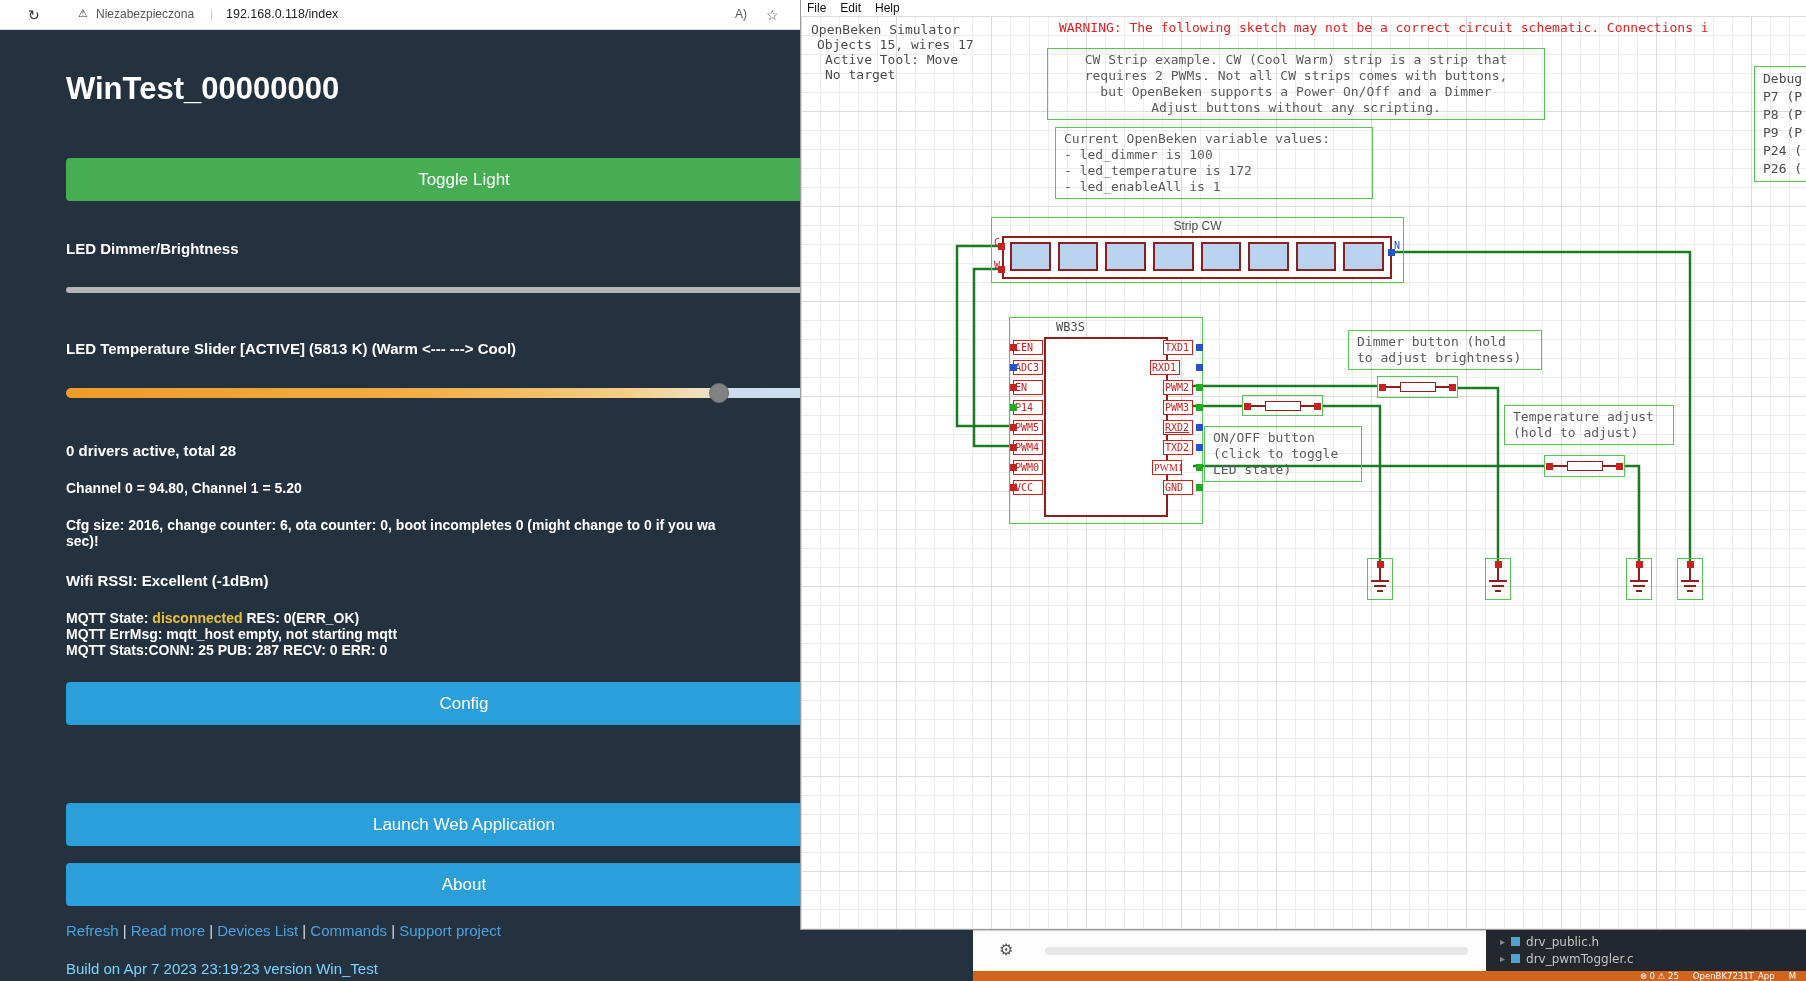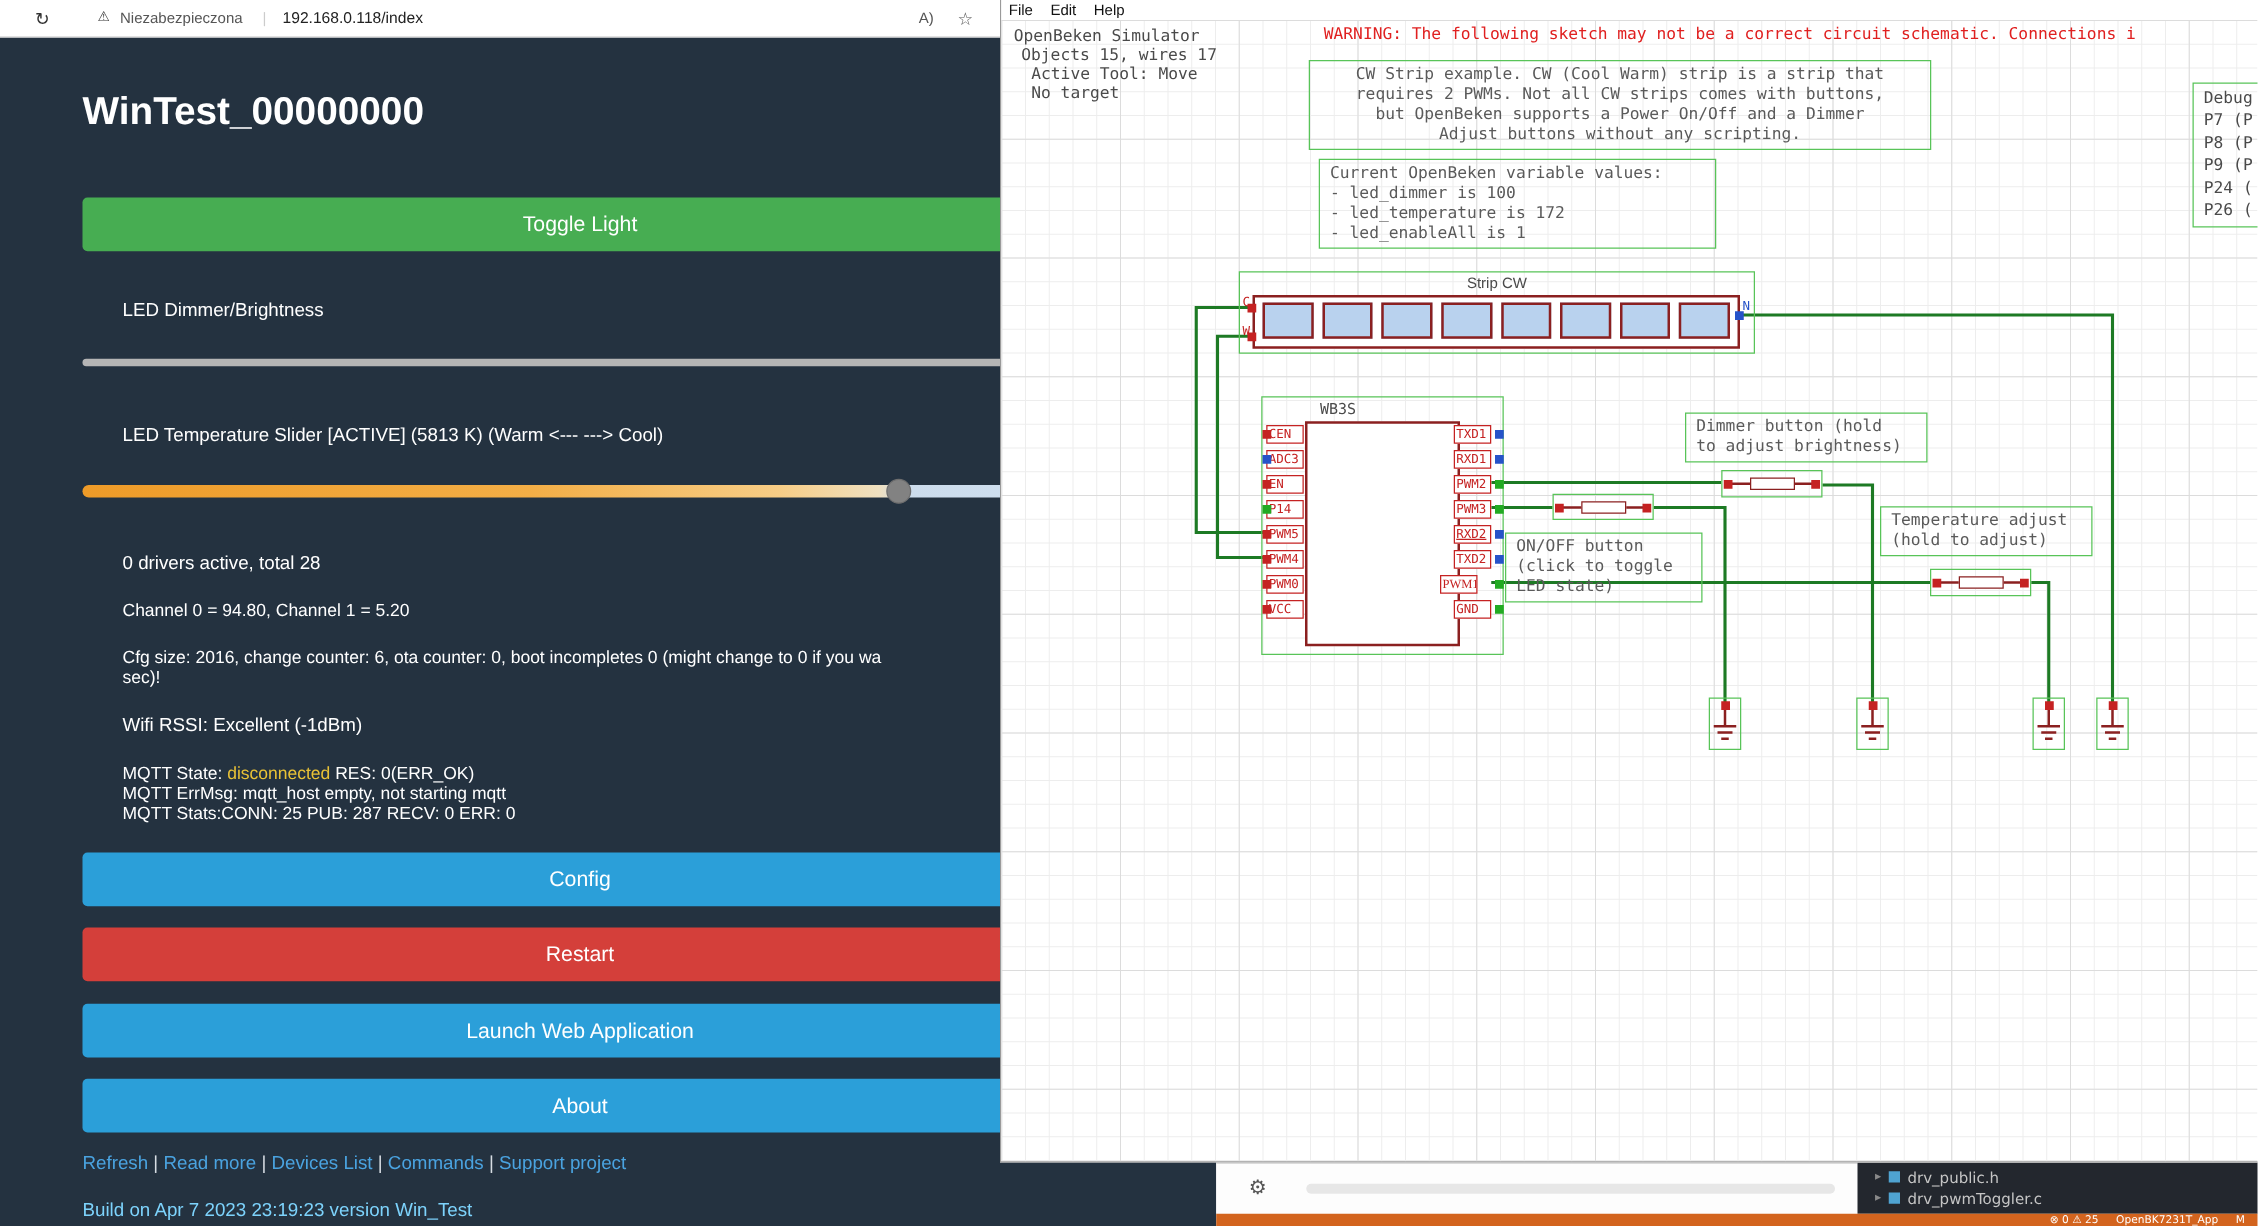--- a/index.html
+++ b/index.html
@@ -15,21 +15,21 @@
   .ub-sec{left:96px;color:#555;}
   .ub-div{left:210px;color:#ccc;}
   .ub-url{left:226px;color:#222;font-size:12.5px;}
   .ub-read{left:735px;color:#555;font-size:12px;}
   .ub-star{left:766px;color:#555;font-size:14px;top:5px;}
 
   .page{position:absolute;left:0;top:29px;right:0;bottom:0;}
   .page>*{position:absolute;left:66px;width:796px;}
   .title{color:#fff;font-size:31px;font-weight:bold;margin:0;top:42px;}
   .status-msg{color:#fff;font-size:17px;font-weight:bold;top:100px;}
-  .lbl{color:#fff;font-weight:normal;font-size:15px;margin-left:32px;}
+  .lbl{color:#fff;font-weight:bold;font-size:15px;}
   .lbl.small{font-size:14px;}
   .btn{height:43px;border-radius:4px;color:#fff;font-size:17px;display:flex;align-items:center;justify-content:center;cursor:pointer;}
   .btn-green{background:var(--green-button,#47ad52);}
   .btn-blue{background:var(--blue-button,#2b9fd9);}
   .btn-red{background:var(--red-button,#d43f3a);}
   .slider1{top:258px;height:6px;background:#b5b5b5;border-radius:3px;}
   .slider2{top:353px;height:22px;}
   .track2{position:absolute;left:0;right:0;top:6px;height:10px;border-radius:5px;
     background:linear-gradient(90deg,#ee9b28 0%,#f3ae46 45%,#f7cd86 70%,#efe0c0 80%,#ccdcec 83%,#cfe0f0 100%);}
   .knob{position:absolute;top:1px;width:20px;height:20px;border-radius:50%;background:#828282;border:1px solid #6e6e6e;box-sizing:border-box;}
@@ -138,21 +138,20 @@
     </div>
     <div class="lbl" style="top:413px">0 drivers active, total 28</div>
     <div class="lbl small" style="top:451px">Channel 0 = 94.80, Channel 1 = 5.20</div>
     <div class="lbl small" style="top:488px">Cfg size: 2016, change counter: 6, ota counter: 0, boot incompletes 0 (might change to 0 if you wa</div>
     <div class="lbl small" style="top:504px">sec)!</div>
     <div class="lbl" style="top:543px">Wifi RSSI: Excellent (-1dBm)</div>
     <div class="lbl small" style="top:581px"><span>MQTT State: </span><span class="mqtt-val">disconnected</span><span> RES: 0(ERR_OK)</span></div>
     <div class="lbl small" style="top:597px">MQTT ErrMsg: mqtt_host empty, not starting mqtt</div>
     <div class="lbl small" style="top:613px">MQTT Stats:CONN: 25 PUB: 287 RECV: 0 ERR: 0</div>
     <div class="btn btn-blue" style="top:653px">Config</div>
-    <div class="btn btn-red" style="top:713px">Restart</div>
     <div class="btn btn-blue" style="top:774px">Launch Web Application</div>
     <div class="btn btn-blue" style="top:834px">About</div>
     <div class="links-row" style="top:893px" id="footerLinks"><span class="flink">Refresh</span><span class="link-sep"> | </span><span class="flink">Read more</span><span class="link-sep"> | </span><span class="flink">Devices List</span><span class="link-sep"> | </span><span class="flink">Commands</span><span class="link-sep"> | </span><span class="flink">Support project</span></div>
     <div class="build-line" style="top:931px">Build on Apr 7 2023 23:19:23 version Win_Test</div>
   </div>
 </div>
 
 <div class="sim" id="simWin">
   <div class="sim-menu" id="simMenu">
       <span class="menu-item">File</span>
@@ -220,21 +219,21 @@
       <div class="pin-box" style="top: 102px; left: 3px;">PWM5</div>
       <div class="pin-sq" style="background: rgb(197, 34, 34); top: 106px; left: 0px;"></div>
       <div class="pin-box" style="top: 122px; left: 3px;">PWM4</div>
       <div class="pin-sq" style="background: rgb(197, 34, 34); top: 126px; left: 0px;"></div>
       <div class="pin-box" style="top: 142px; left: 3px;">PWM0</div>
       <div class="pin-sq" style="background: rgb(197, 34, 34); top: 146px; left: 0px;"></div>
       <div class="pin-box" style="top: 162px; left: 3px;">VCC</div>
       <div class="pin-sq" style="background: rgb(197, 34, 34); top: 166px; left: 0px;"></div>
       <div class="pin-box" style="top: 22px; left: 153px;">TXD1</div>
       <div class="pin-sq" style="background: rgb(38, 83, 201); top: 26px; left: 186px;"></div>
-      <div class="pin-box" style="top: 42px; left: 153px;">RXD1</div>
+      <div class="pin-box" style="top: 42px; left: 140px;">RXD1</div>
       <div class="pin-sq" style="background: rgb(38, 83, 201); top: 46px; left: 186px;"></div>
       <div class="pin-box" style="top: 62px; left: 153px;">PWM2</div>
       <div class="pin-sq" style="background: rgb(34, 170, 34); top: 66px; left: 186px;"></div>
       <div class="pin-box" style="top: 82px; left: 153px;">PWM3</div>
       <div class="pin-sq" style="background: rgb(34, 170, 34); top: 86px; left: 186px;"></div>
       <div class="pin-box" style="top: 102px; left: 153px; text-decoration: underline;">RXD2</div>
       <div class="pin-sq" style="background: rgb(38, 83, 201); top: 106px; left: 186px;"></div>
       <div class="pin-box" style="top: 122px; left: 153px;">TXD2</div>
       <div class="pin-sq" style="background: rgb(38, 83, 201); top: 126px; left: 186px;"></div>
       <div class="pin-box" style="top: 142px; left: 142px; font-family: Liberation Serif, serif;">PWM1</div>

